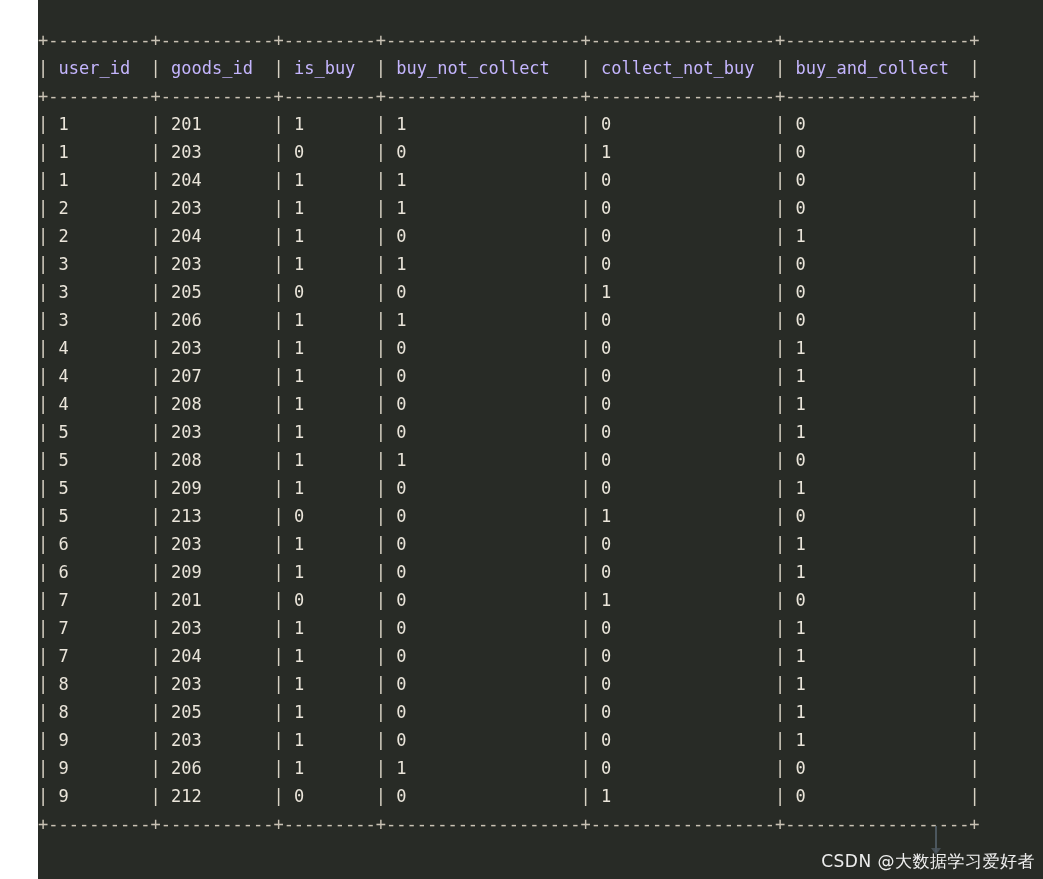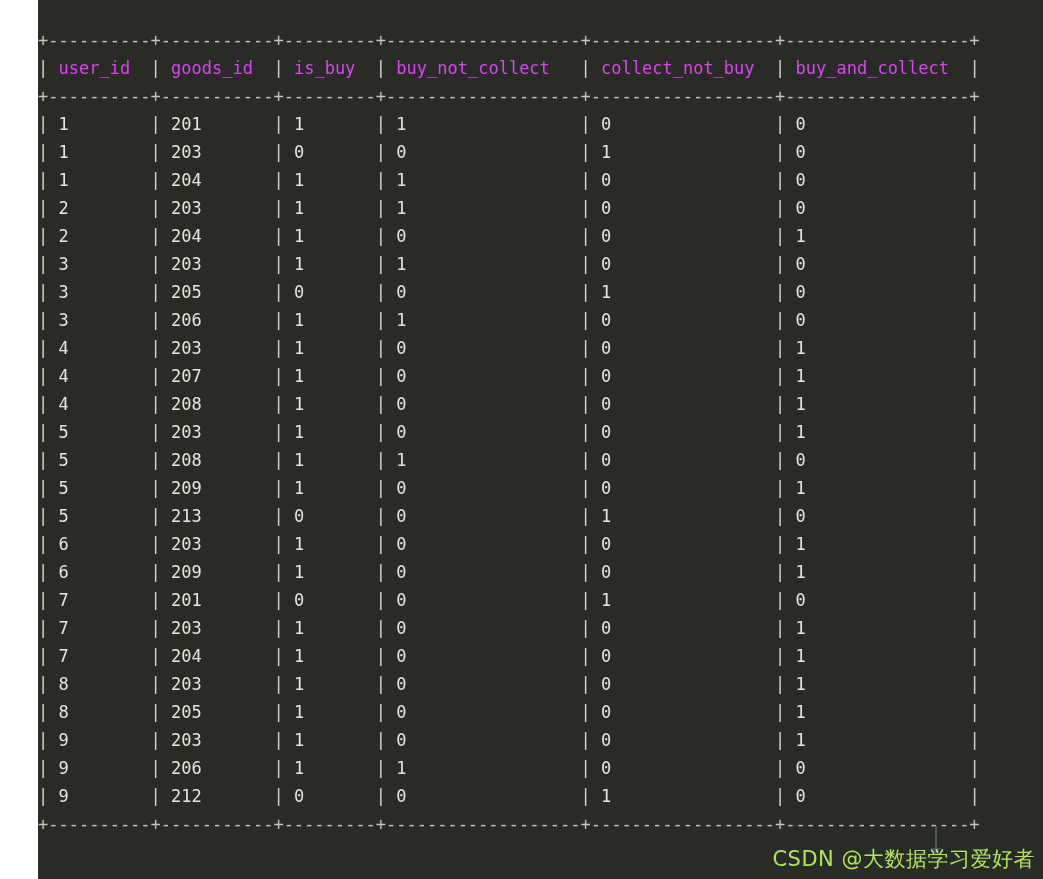--- a/index.html
+++ b/index.html
@@ -55,21 +55,21 @@
     color: #c9c2b4;
   }
 
   
   .pipe {
     color: #d8d2c4;
   }
 
   
   .hdr {
-    color: #d946ef;
+    color: #c4b5fd;
   }
 
   
   .cell {
     color: #eae5da;
   }
 
   
   #cursor-artifact {
     position: absolute;
@@ -91,24 +91,24 @@
     border-right: 5px solid transparent;
     border-top: 7px solid #6b7b8c;
     opacity: 0.8;
   }
 
   
   #watermark {
     position: absolute;
     right: 8px;
     bottom: 6px;
-    color: #bef264;
+    color: #ffffff;
     opacity: 0.92;
     font-family: "DejaVu Sans", "Liberation Sans", sans-serif;
-    font-size: 21px;
+    font-size: 17px;
     letter-spacing: 0.5px;
     white-space: nowrap;
   }
 </style>
 </head>
 <body>
 
 <div id="screen">
 
   <div id="terminal">

